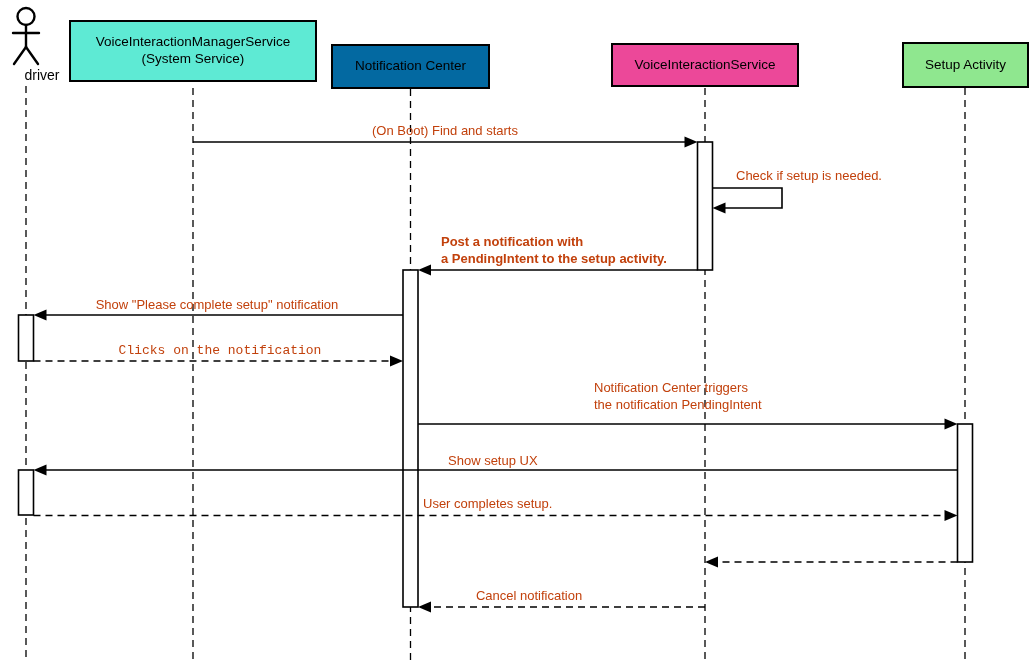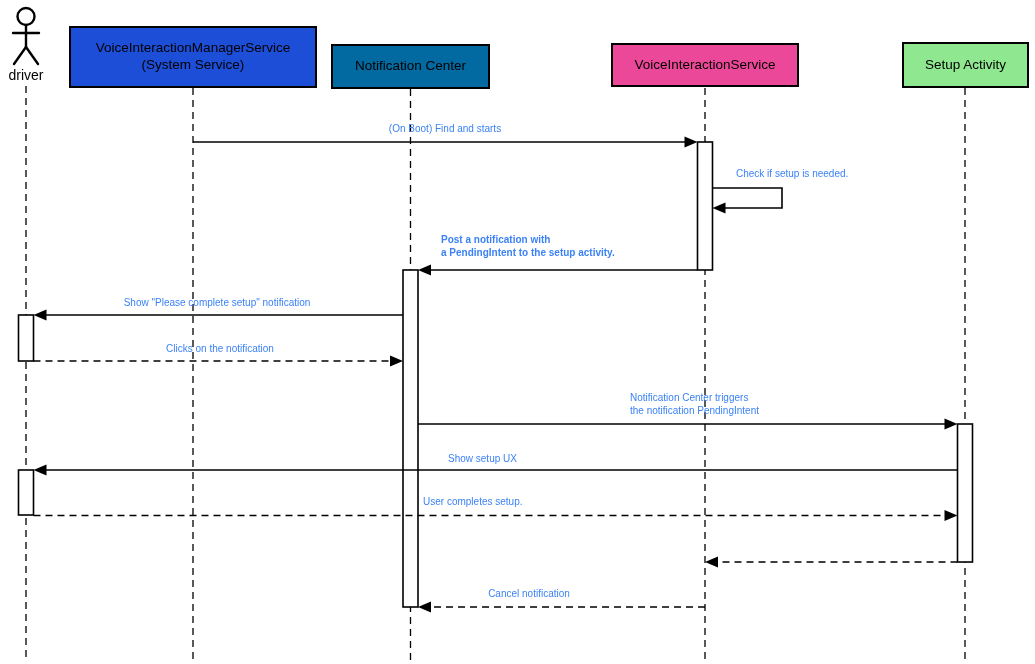--- a/index.html
+++ b/index.html
@@ -16,30 +16,31 @@
     border:2px solid #000;
     display:flex;align-items:center;justify-content:center;
     text-align:center;
     font-size:13.5px;color:#000;
     white-space:pre-line;
     line-height:1.25;
     box-sizing:border-box;
   }
   .msg-label{
     position:absolute;
-    font-size:10px;color:#3b82f6;
+    font-size:13px;color:#c2410c;
     white-space:pre-line;
     line-height:1.28;
   }
   .msg-label.centered{transform:translateX(-50%);text-align:center;white-space:pre;}
   .actor-label{
     position:absolute;
     font-size:14px;color:#000;
     transform:translateX(-50%);
     text-align:center;
+    margin-left:16px;
   }
   .lifeline{stroke:#000;stroke-width:1.3;stroke-dasharray:7 5;}
   .activation{fill:#fff;stroke:#000;stroke-width:1.6;}
   .msg{stroke:#000;stroke-width:1.6;fill:none;}
   .msg.dashed{stroke-dasharray:7 5;}
   .arrowhead{fill:#000;stroke:none;}
   .stick{stroke:#000;stroke-width:2.4;fill:none;stroke-linecap:round;}
 </style>
 </head>
 <body>
@@ -94,41 +95,41 @@
 
     <line class="msg dashed" x1="957.5" y1="562" x2="717" y2="562"></line>
     <polygon class="arrowhead" points="705,562 718,556.5 718,567.5"></polygon>
 
     <line class="msg dashed" x1="705" y1="607" x2="430" y2="607"></line>
     <polygon class="arrowhead" points="418,607 431,601.5 431,612.5"></polygon>
   </svg>
 
   <div class="actor-label" style="left:26px;top:67px;">driver</div>
 
-  <div class="participant" style="left: 69px; top: 26px; width: 248px; height: 62px; background-color: #1d4ed8;">VoiceInteractionManagerService
+  <div class="participant" style="left: 69px; top: 20px; width: 248px; height: 62px; background-color: #5eead4;">VoiceInteractionManagerService
 (System Service)</div>
 
   <div class="participant" style="left: 331px; top: 44px; width: 159px; height: 45px; background-color: #0369a1; text-align: right;">Notification Center</div>
 
   <div class="participant" style="left: 611px; top: 43px; width: 188px; height: 44px; background-color: #ec4899;">VoiceInteractionService</div>
 
   <div class="participant" style="left: 902px; top: 42px; width: 127px; height: 46px; background-color: rgb(143, 231, 143);">Setup Activity</div>
 
   <div class="msg-label centered" style="left:445px;top:123px;">(On Boot) Find and starts</div>
 
   <div class="msg-label" style="left:736px;top:168px;">Check if setup is needed.</div>
 
   <div class="msg-label" style="left:441px;top:234px;font-weight:bold;">Post a notification with
 a PendingIntent to the setup activity.</div>
 
   <div class="msg-label centered" style="left:217px;top:297px;">Show "Please complete setup" notification</div>
 
-  <div class="msg-label centered" style="left:220px;top:343px;">Clicks on the notification</div>
+  <div class="msg-label centered" style="left:220px;top:343px;font-family:Liberation Mono, monospace;">Clicks on the notification</div>
 
-  <div class="msg-label" style="left:594px;top:392px;margin-left:36px;">Notification Center triggers
+  <div class="msg-label" style="left:594px;top:380px;">Notification Center triggers
 the notification PendingIntent</div>
 
   <div class="msg-label" style="left:448px;top:453px;">Show setup UX</div>
 
   <div class="msg-label" style="left:423px;top:496px;">User completes setup.</div>
 
 
   <div class="msg-label centered" style="left:529px;top:588px;">Cancel notification</div>
 
 </div>

